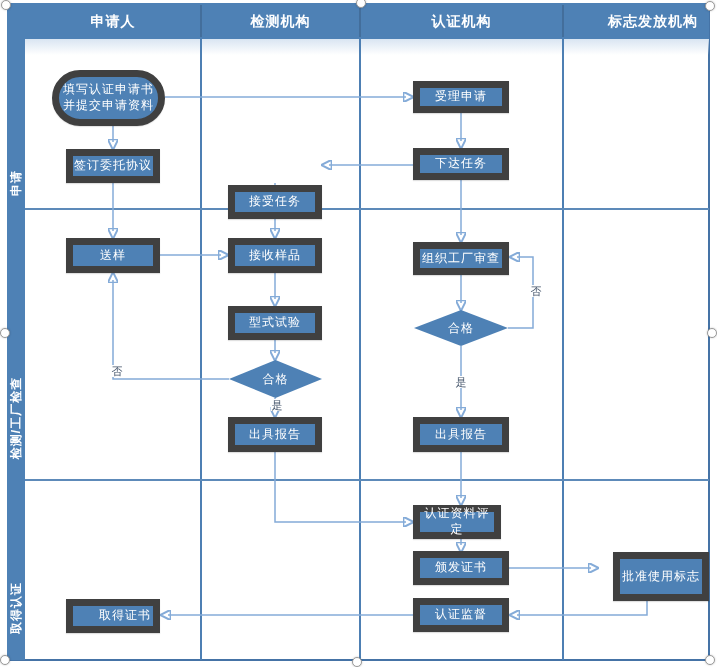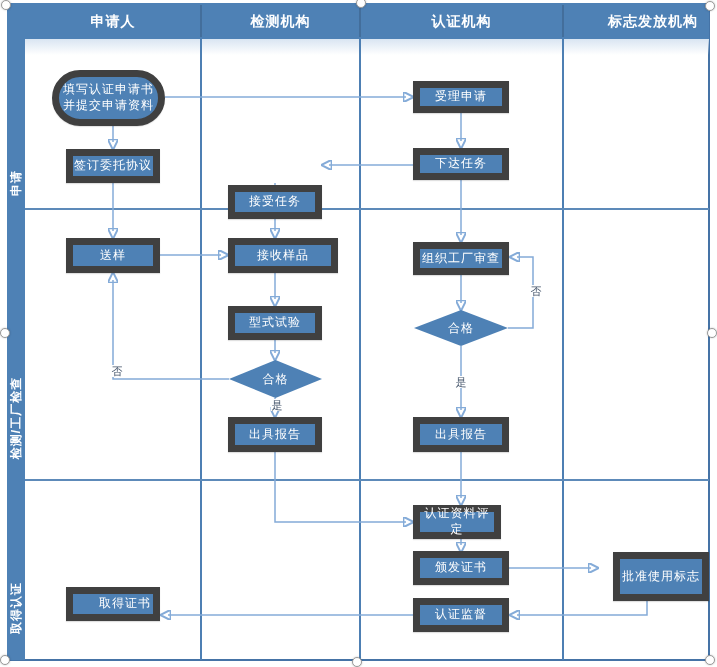--- a/index.html
+++ b/index.html
@@ -107,32 +107,32 @@
   <div>
     <div>填写认证申请书</div>
     <div>并提交申请资料</div>
   </div>
 </div>
 <div class="abs node z15" style="left:413px;top:81px;width:96px;height:32px;">受理申请</div>
 <div class="abs node z15" style="left:66px;top:149px;width:94px;height:34px;">签订委托协议</div>
 <div class="abs node z15" style="left:228px;top:149px;width:94px;height:34px;margin-top:36px;">接受任务</div>
 <div class="abs node z15" style="left:413px;top:148px;width:96px;height:32px;">下达任务</div>
 <div class="abs node z15" style="left:66px;top:238px;width:94px;height:35px;">送样</div>
-<div class="abs node z15" style="left:228px;top:238px;width:110px;height:35px;">接收样品</div>
+<div class="abs node z15" style="left:228px;top:238px;width:94px;height:35px;">接收样品</div>
 <div class="abs node z15" style="left:413px;top:242px;width:96px;height:33px;">组织工厂审查</div>
 <div class="abs node z15" style="left:228px;top:306px;width:94px;height:34px;">型式试验</div>
 <div class="abs diamond z15" style="left:229px;top:360px;width:93px;height:38px;">合格</div>
 <div class="abs diamond z15" style="left:414px;top:310px;width:94px;height:36px;">合格</div>
 <div class="abs node z15" style="left:228px;top:417px;width:94px;height:35px;">出具报告</div>
 <div class="abs node z15" style="left:413px;top:417px;width:96px;height:35px;">出具报告</div>
 <div class="abs node z15" style="left:413px;top:505px;width:88px;height:34px;">认证资料评定</div>
 <div class="abs node z15" style="left:413px;top:551px;width:96px;height:34px;">颁发证书</div>
 <div class="abs node z15" style="left:613px;top:552px;width:96px;height:49px;text-align:right;">批准使用标志</div>
 <div class="abs node z15" style="left:413px;top:598px;width:96px;height:34px;text-align:center;">认证监督</div>
-<div class="abs node z15" style="left:66px;top:587px;width:94px;height:34px;padding-left:24px;">取得证书</div>
+<div class="abs node z15" style="left:66px;top:599px;width:94px;height:34px;padding-left:24px;">取得证书</div>
 
 <div class="abs edge-label z20" style="left:117px;top:371px;">否</div>
 <div class="abs edge-label z20" style="left:277px;top:405px;">是</div>
 <div class="abs edge-label z20" style="left:536px;top:291px;">否</div>
 <div class="abs edge-label z20" style="left:461px;top:382px;">是</div>
 
 <div class="abs handle" style="left:1px;top:0px;"></div>
 <div class="abs handle" style="left:356px;top:-2px;"></div>
 <div class="abs handle" style="left:705px;top:1px;"></div>
 <div class="abs handle" style="left:0px;top:328px;"></div>

